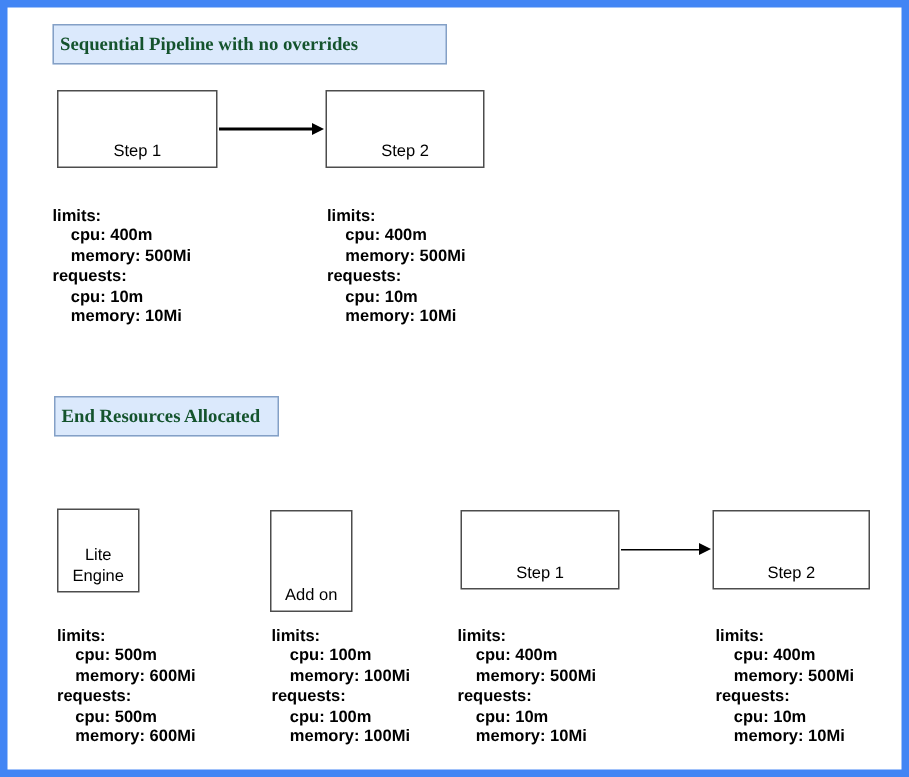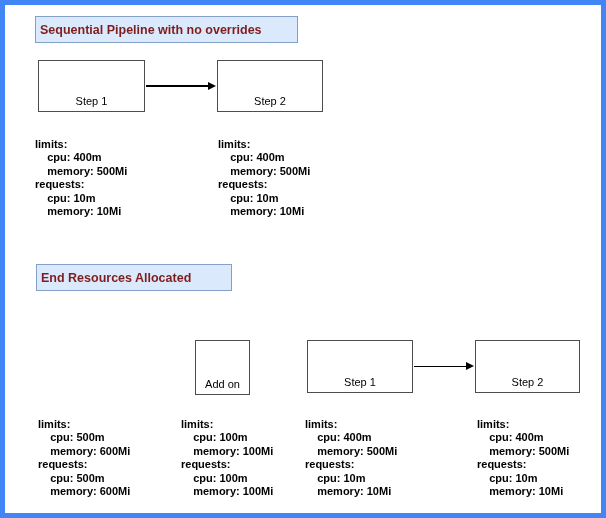--- a/index.html
+++ b/index.html
@@ -20,22 +20,23 @@
   .title-box {
     position: absolute;
     box-sizing: border-box;
     background: #dbe9fc;
     border: 1.5px solid #84a0c6;
     display: flex;
     align-items: center;
     padding-left: 4px;
     font-weight: bold;
     font-size: 12.5px;
-    color: #7f1d1d;
+    color: #14532d;
     white-space: nowrap;
+    font-family: Liberation Serif, serif;
   }
   .node {
     position: absolute;
     box-sizing: border-box;
     background: #ffffff;
     border: 1.5px solid #4d4d4d;
     display: flex;
     align-items: flex-end;
     justify-content: center;
     text-align: center;
@@ -95,26 +96,29 @@
     cpu: 10m
     memory: 10Mi</div>
 
   <div class="res" style="left:213px; top:133px;">limits:
     cpu: 400m
     memory: 500Mi
 requests:
     cpu: 10m
     memory: 10Mi</div>
 
-  <div class="title-box" style="left:31px; top:259px; width:196px; height:27px;">
+  <div class="title-box" style="left:31px; top:259px; width:150px; height:27px;">
     <span>End Resources Allocated</span>
   </div>
 
+  <div class="node" style="left:33px; top:334px; width:55px; height:56px;">
+    <span>Lite Engine</span>
+  </div>
 
-  <div class="node" style="left:175px; top:335px; width:55px; height:55px;margin-left:15px;">
+  <div class="node" style="left:175px; top:335px; width:55px; height:68px;">
     <span>Add on</span>
   </div>
 
   <div class="node" style="left:302px; top:335px; width:106px; height:53px;">
     <span>Step 1</span>
   </div>
 
   <div class="node" style="left:470px; top:335px; width:105px; height:53px;">
     <span>Step 2</span>
   </div>

